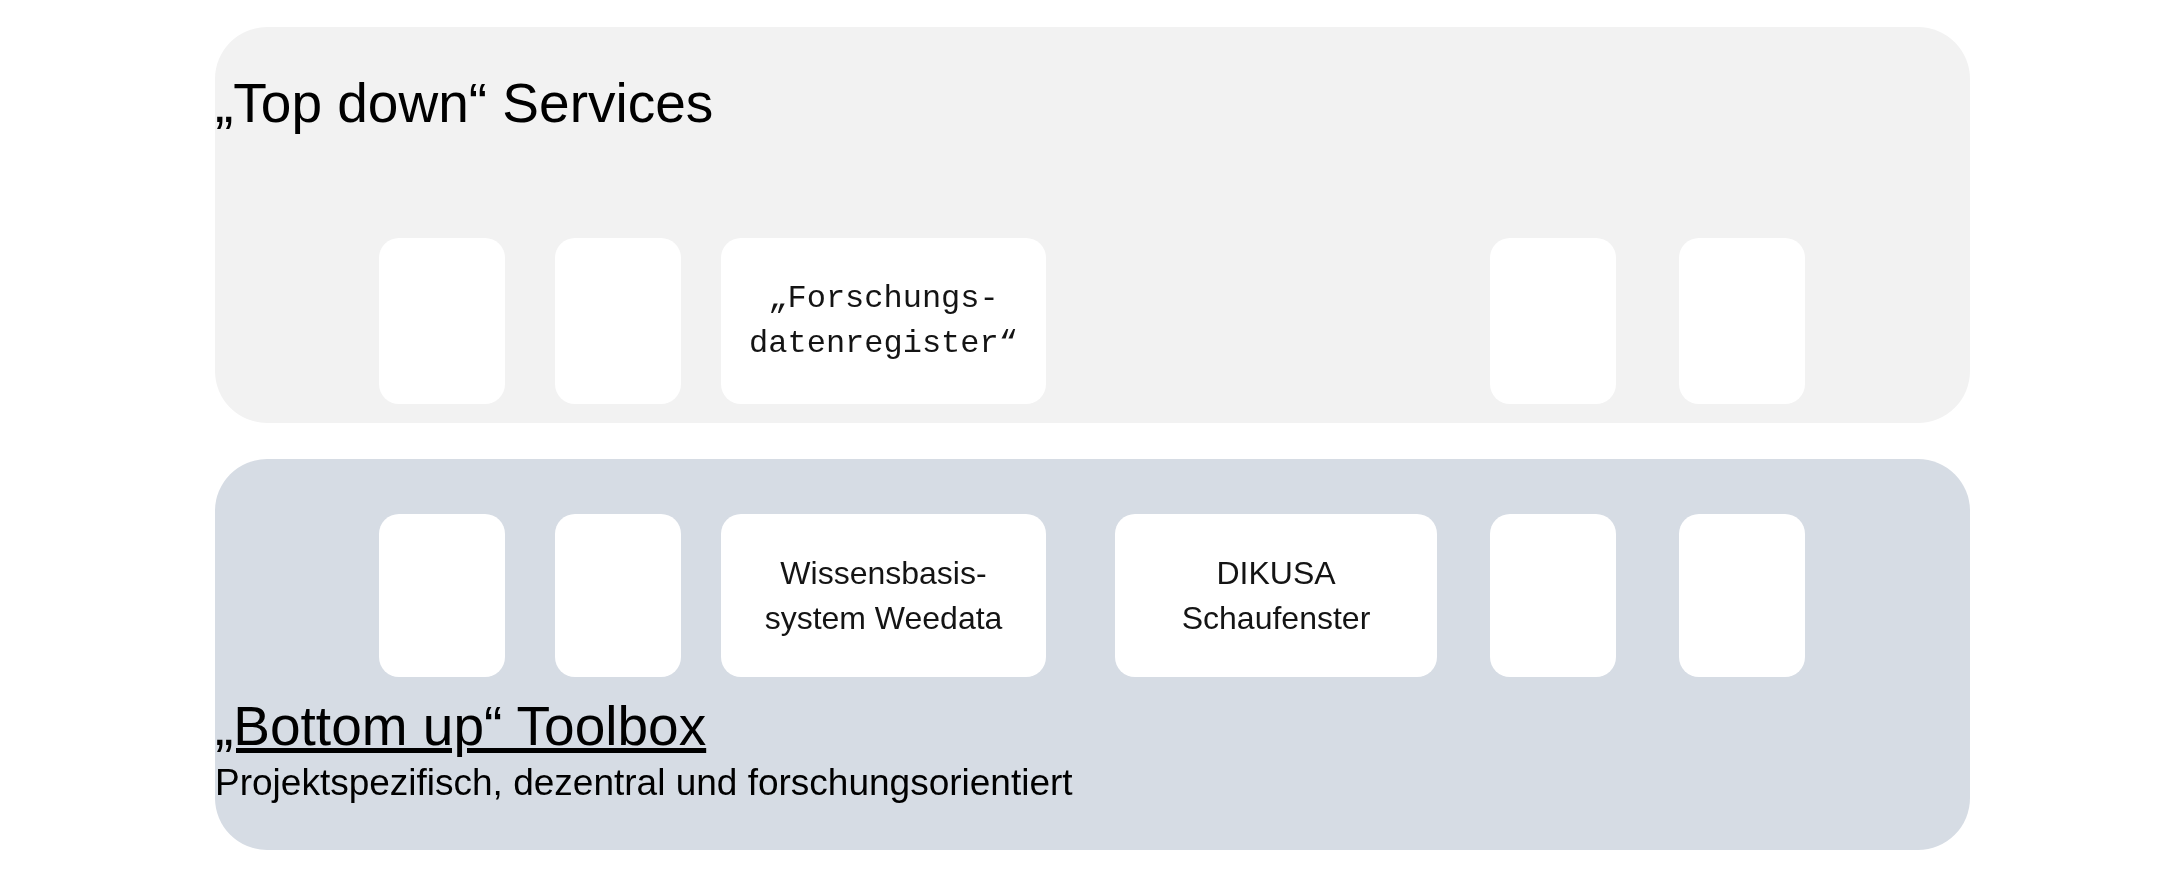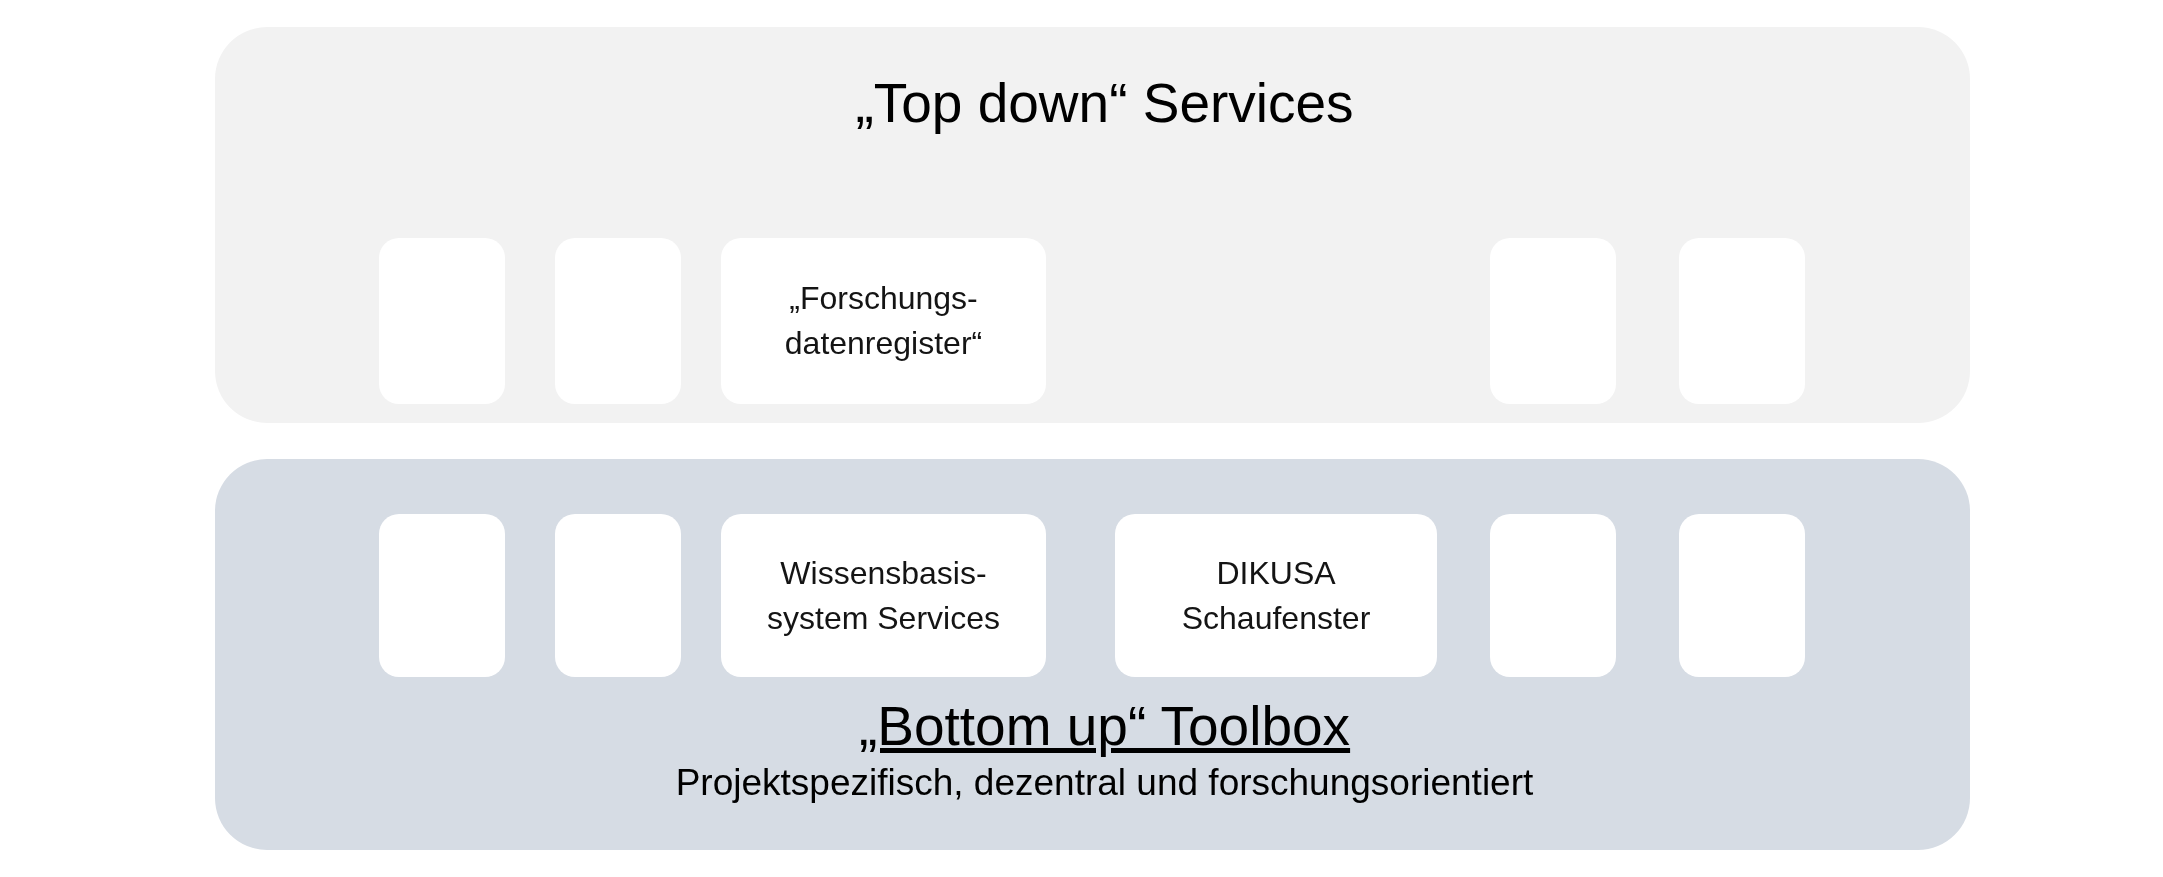--- a/index.html
+++ b/index.html
@@ -13,42 +13,42 @@
   .panel {
     position:absolute;
     left:215px;
     width:1755px;
     border-radius:52px;
   }
   .panel-top    { top:27px;  height:396px; background:#f2f2f2; }
   .panel-bottom { top:459px; height:391px; background:#d6dce4; }
 
   .panel-title, .panel-subtitle {
-    position:absolute; left:12px; width:100%;
-    text-align:center; color:#000000; white-space:nowrap;
+    position:absolute; left:0; width:100%;
+    text-align:left; color:#000000; white-space:nowrap;
   }
   .panel-title    { font-size:55px; line-height:60px; }
   .panel-subtitle { font-size:37px; line-height:44px; }
 
   .panel-top .panel-title       { top:46px; }
   .panel-top .panel-subtitle    { top:111px; }
   .panel-bottom .panel-title    { top:237px;text-decoration:underline; }
   .panel-bottom .panel-subtitle { top:302px; }
 
   .box {
     position:absolute;
     background:#ffffff;
     border-radius:20px;
     display:flex; flex-direction:column;
     align-items:center; justify-content:center;
     text-align:center;
     font-size:32px; line-height:45px;
     color:#141414;
   }
-  .panel-top .box    { top:211px; height:166px; }
+  .panel-top .box    { top:211px; height:166px;font-family:Liberation Mono, monospace; }
   .panel-bottom .box { top:31px;  height:163px;margin-top:24px; }
 
   .pos1 { left:164px;  width:126px; }
   .pos2 { left:340px;  width:126px; }
   .pos3 { left:506px;  width:325px; }
   .pos4 { left:900px;  width:322px; }
   .pos5 { left:1275px; width:126px; }
   .pos6 { left:1464px; width:126px; }
 
   .box-line { display:block; }
@@ -85,21 +85,21 @@
   <div class="box pos1">
     <span class="box-line"></span>
     <span class="box-line"></span>
   </div>
   <div class="box pos2">
     <span class="box-line"></span>
     <span class="box-line"></span>
   </div>
   <div class="box pos3">
     <span class="box-line">Wissensbasis-</span>
-    <span class="box-line">system Services</span>
+    <span class="box-line">system Weedata</span>
   </div>
   <div class="box pos4">
     <span class="box-line">DIKUSA</span>
     <span class="box-line">Schaufenster</span>
   </div>
   <div class="box pos5">
     <span class="box-line"></span>
     <span class="box-line"></span>
   </div>
   <div class="box pos6">

